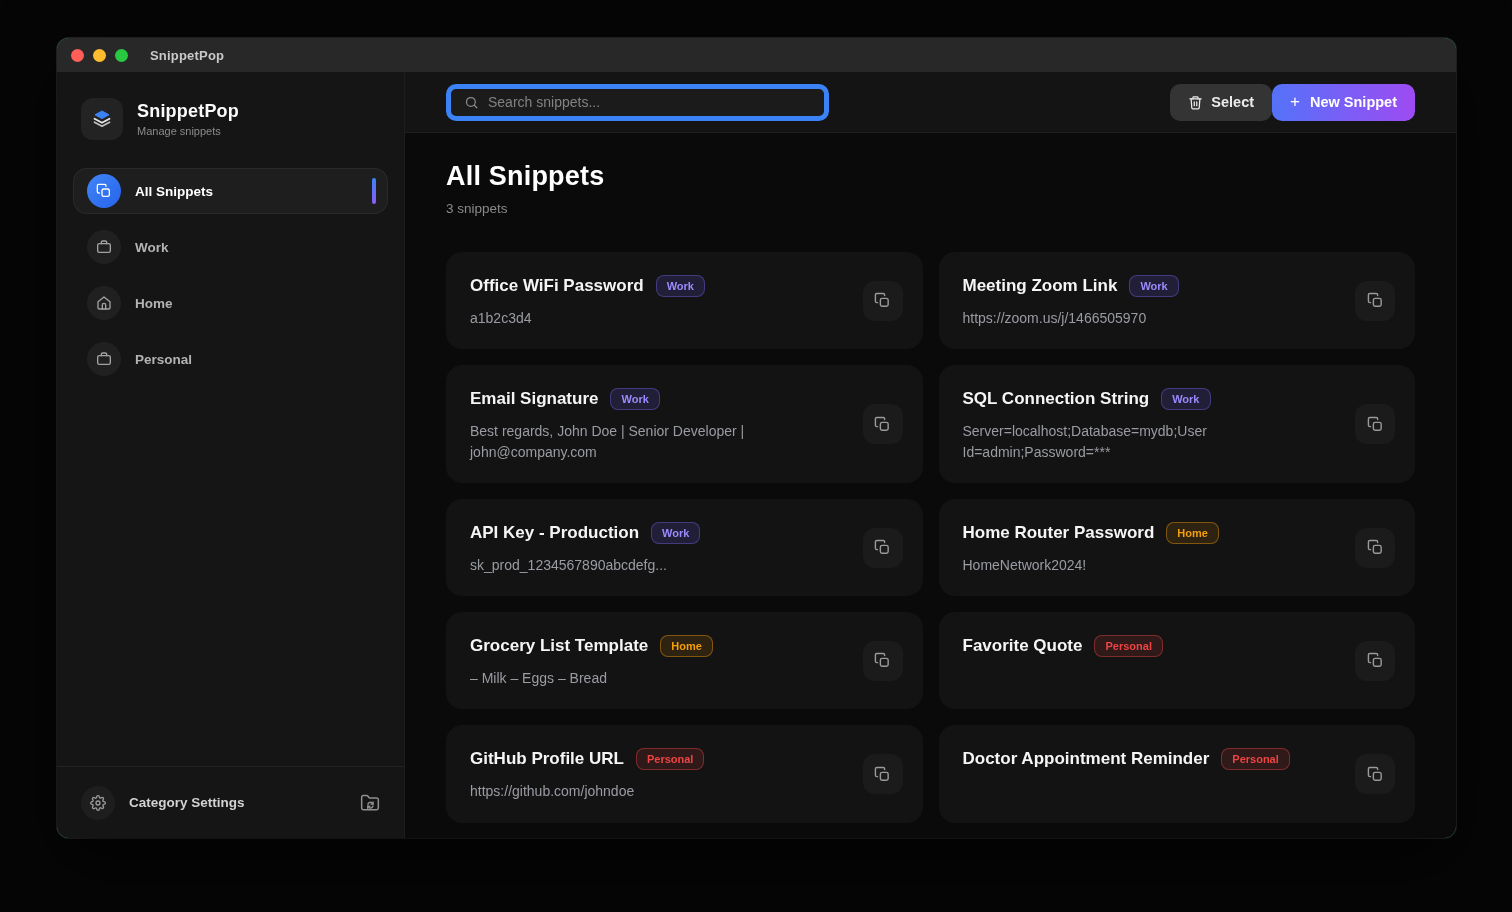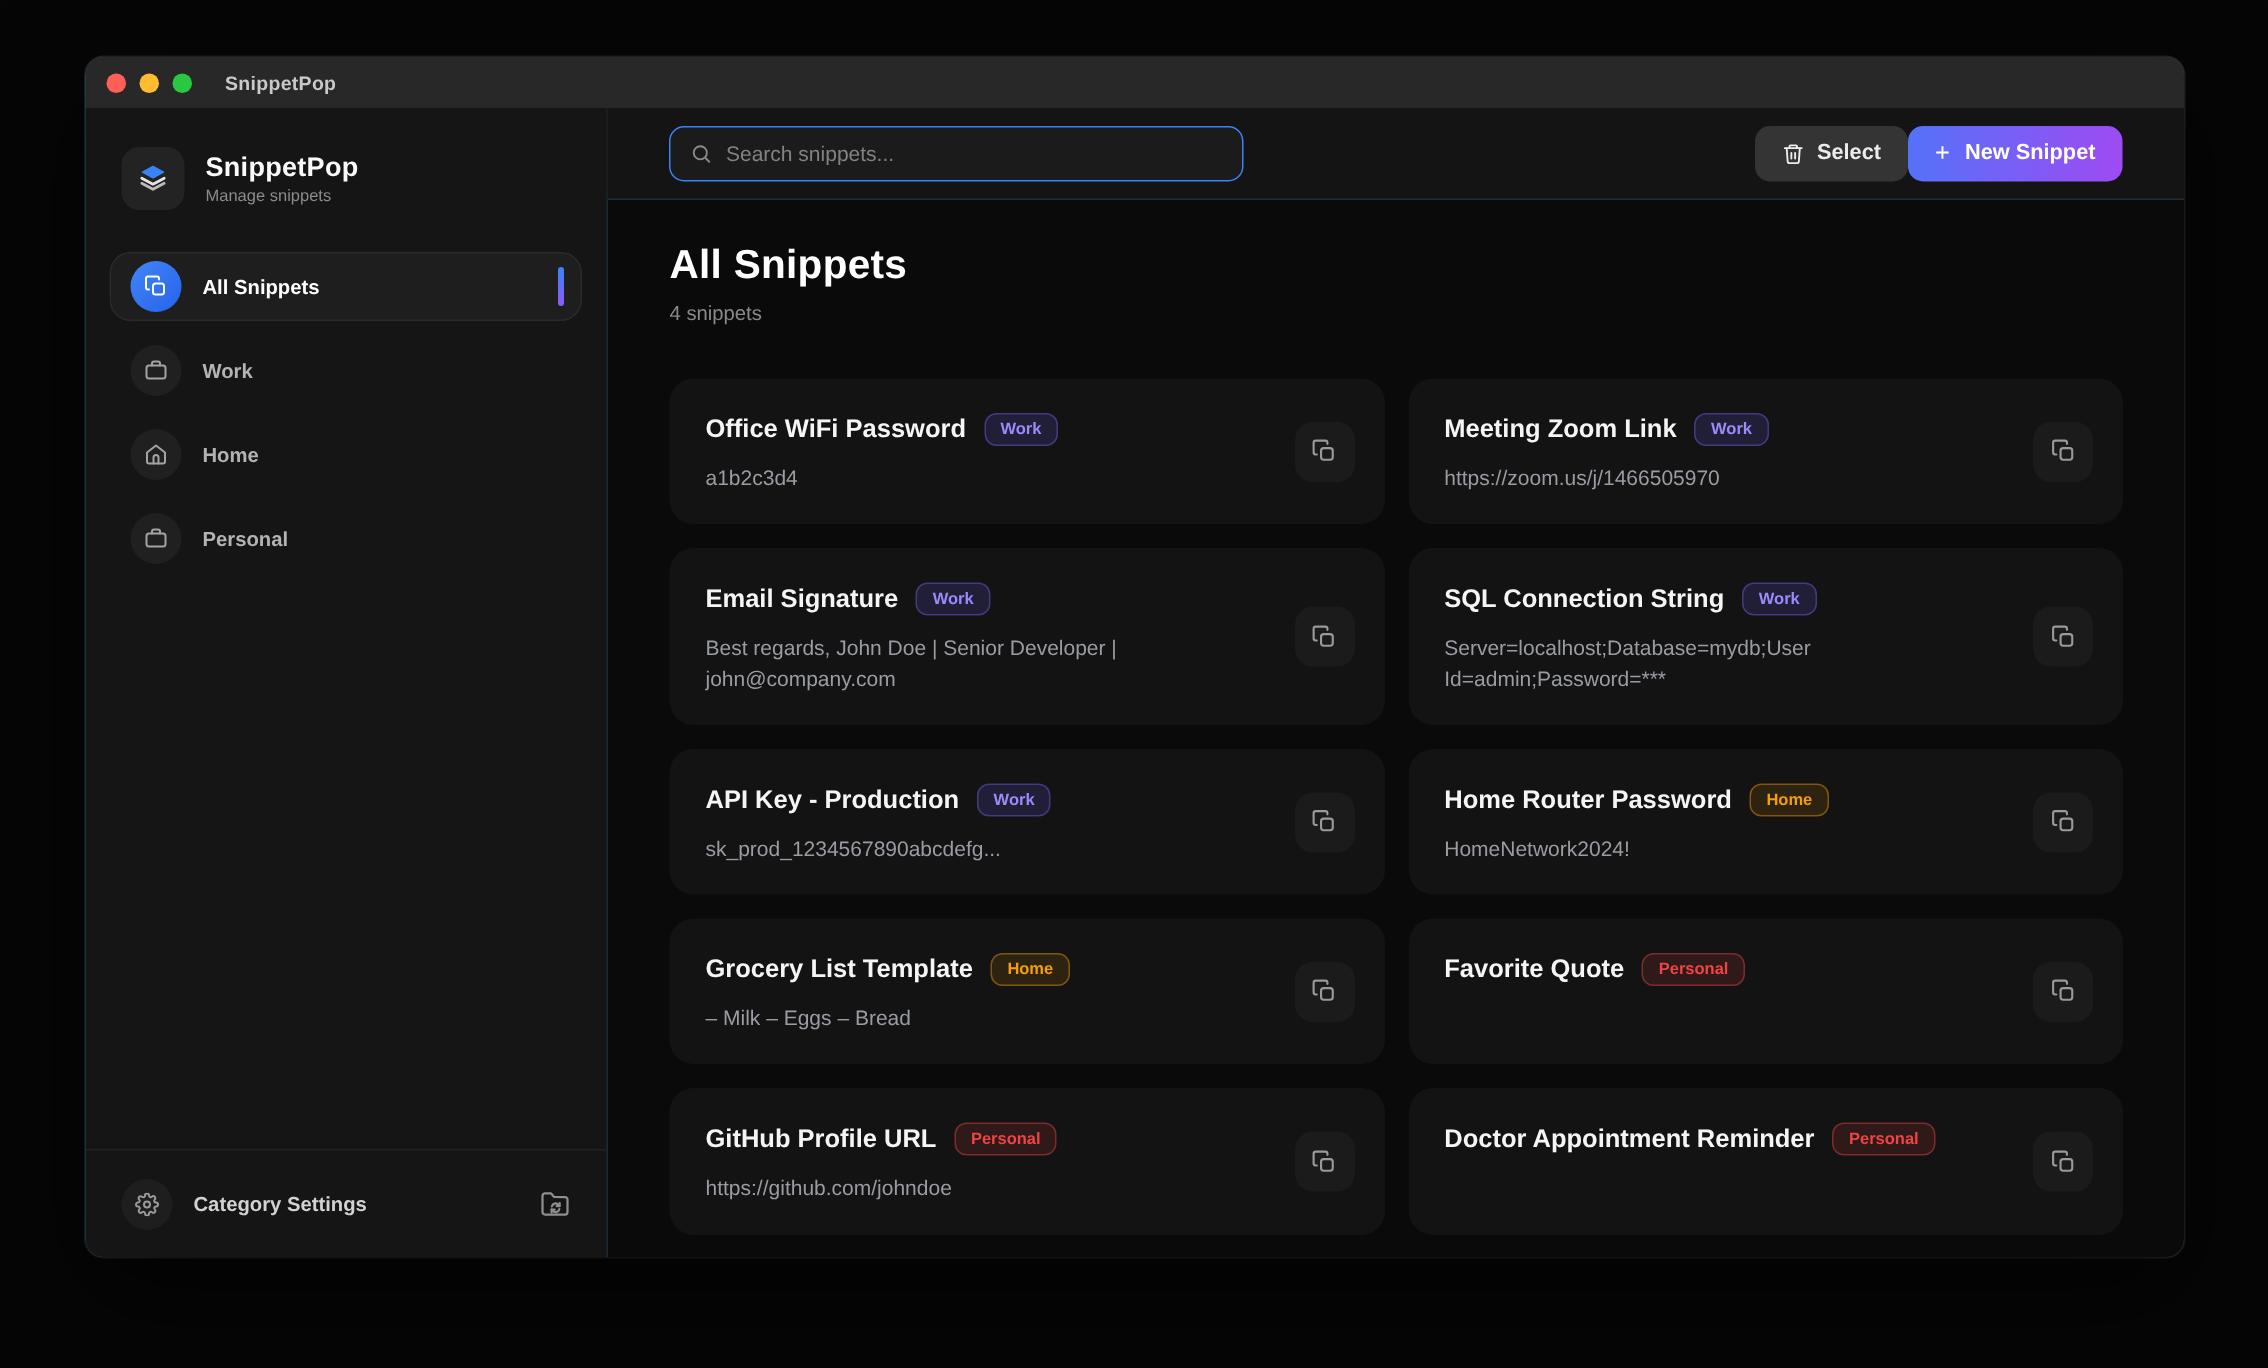--- a/index.html
+++ b/index.html
@@ -6,21 +6,21 @@
   html, body { width: 1512px; height: 912px; }
   body {
     background: #060606;
     font-family: "Liberation Sans", sans-serif;
     overflow: hidden;
     position: relative;
   }
   .window {
     position: absolute; left: 57px; top: 38px;
     width: 1399px; height: 800px;
-    background: #0369a1;
+    background: #22c55e;
     border-radius: 12px;
     overflow: hidden;
     box-shadow: 0 24px 70px rgba(0,0,0,.65), 0 0 0 1px #242424;
     display: flex; flex-direction: column;
   }
   
   .titlebar {
     height: 34px; flex: 0 0 34px;
     background: #282828;
     display: flex; align-items: center;
@@ -99,21 +99,21 @@
   .topbar {
     height: 61px; flex: 0 0 61px;
     background: #141414;
     border-bottom: 1px solid #1e1e1e;
     display: flex; align-items: center;
     padding: 0 41px;
   }
   .search-box {
     width: 383px; height: 37px;
     background: #1b1b1b;
-    border: 1px solid #3b82f6;
+    border: 5px solid #3b82f6;
     border-radius: 10px;
     display: flex; align-items: center;
     padding: 0 13px; gap: 9px;
   }
   .search-box svg { width: 15px; height: 15px; color: #8a8a8a; flex: 0 0 15px; }
   .search-input {
     background: transparent; border: none; outline: none;
     color: #dcdcdc; font-size: 14px; width: 100%;
     font-family: "Liberation Sans", sans-serif;
   }
@@ -319,21 +319,21 @@
           </button>
           <button class="btn btn-new">
             <span class="plus">+</span>
             <span>New Snippet</span>
           </button>
         </div>
       </div>
 
       <div class="content">
         <h1 class="page-title">All Snippets</h1>
-        <div class="page-count">4 snippets</div>
+        <div class="page-count">3 snippets</div>
         <div class="grid" id="grid">
   <div class="card">
     <div class="card-head">
       <span class="card-title">Office WiFi Password</span>
       <span class="badge" style="color: rgb(155, 138, 251); background: rgba(113, 93, 250, 0.16); border-color: rgba(124, 104, 250, 0.38);">Work</span>
     </div>
     <div class="card-content">a1b2c3d4</div>
     <button class="copy-btn">
       <svg>
                   <use href="#icon-copy"></use>

